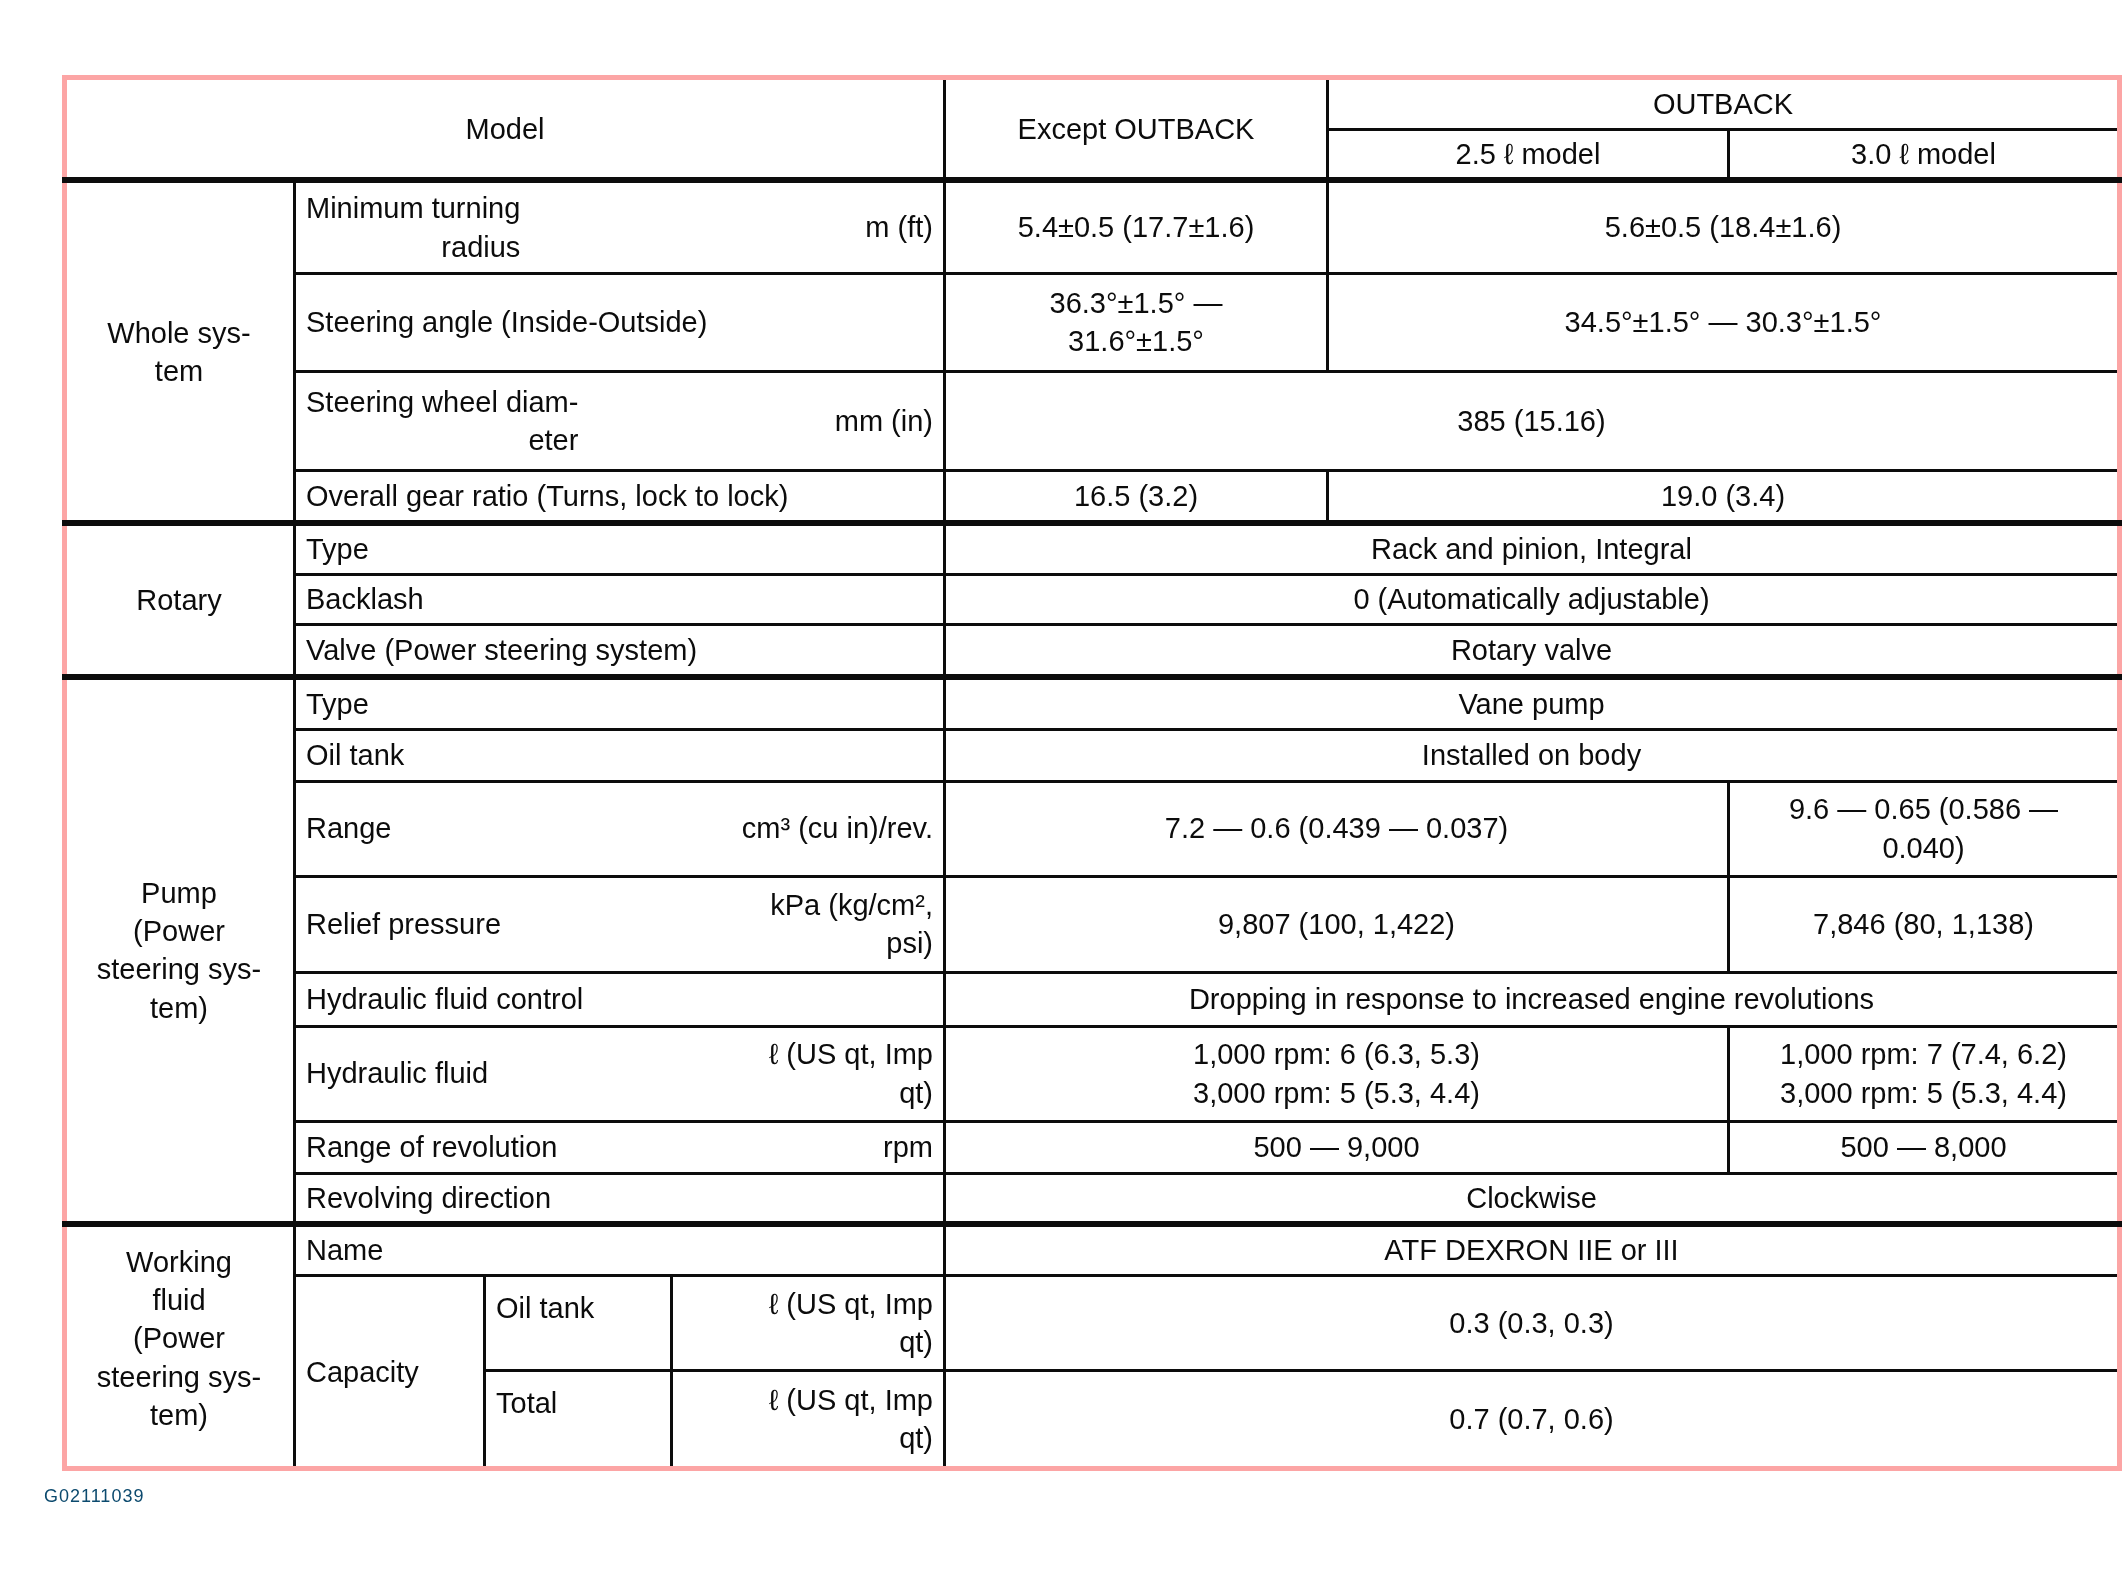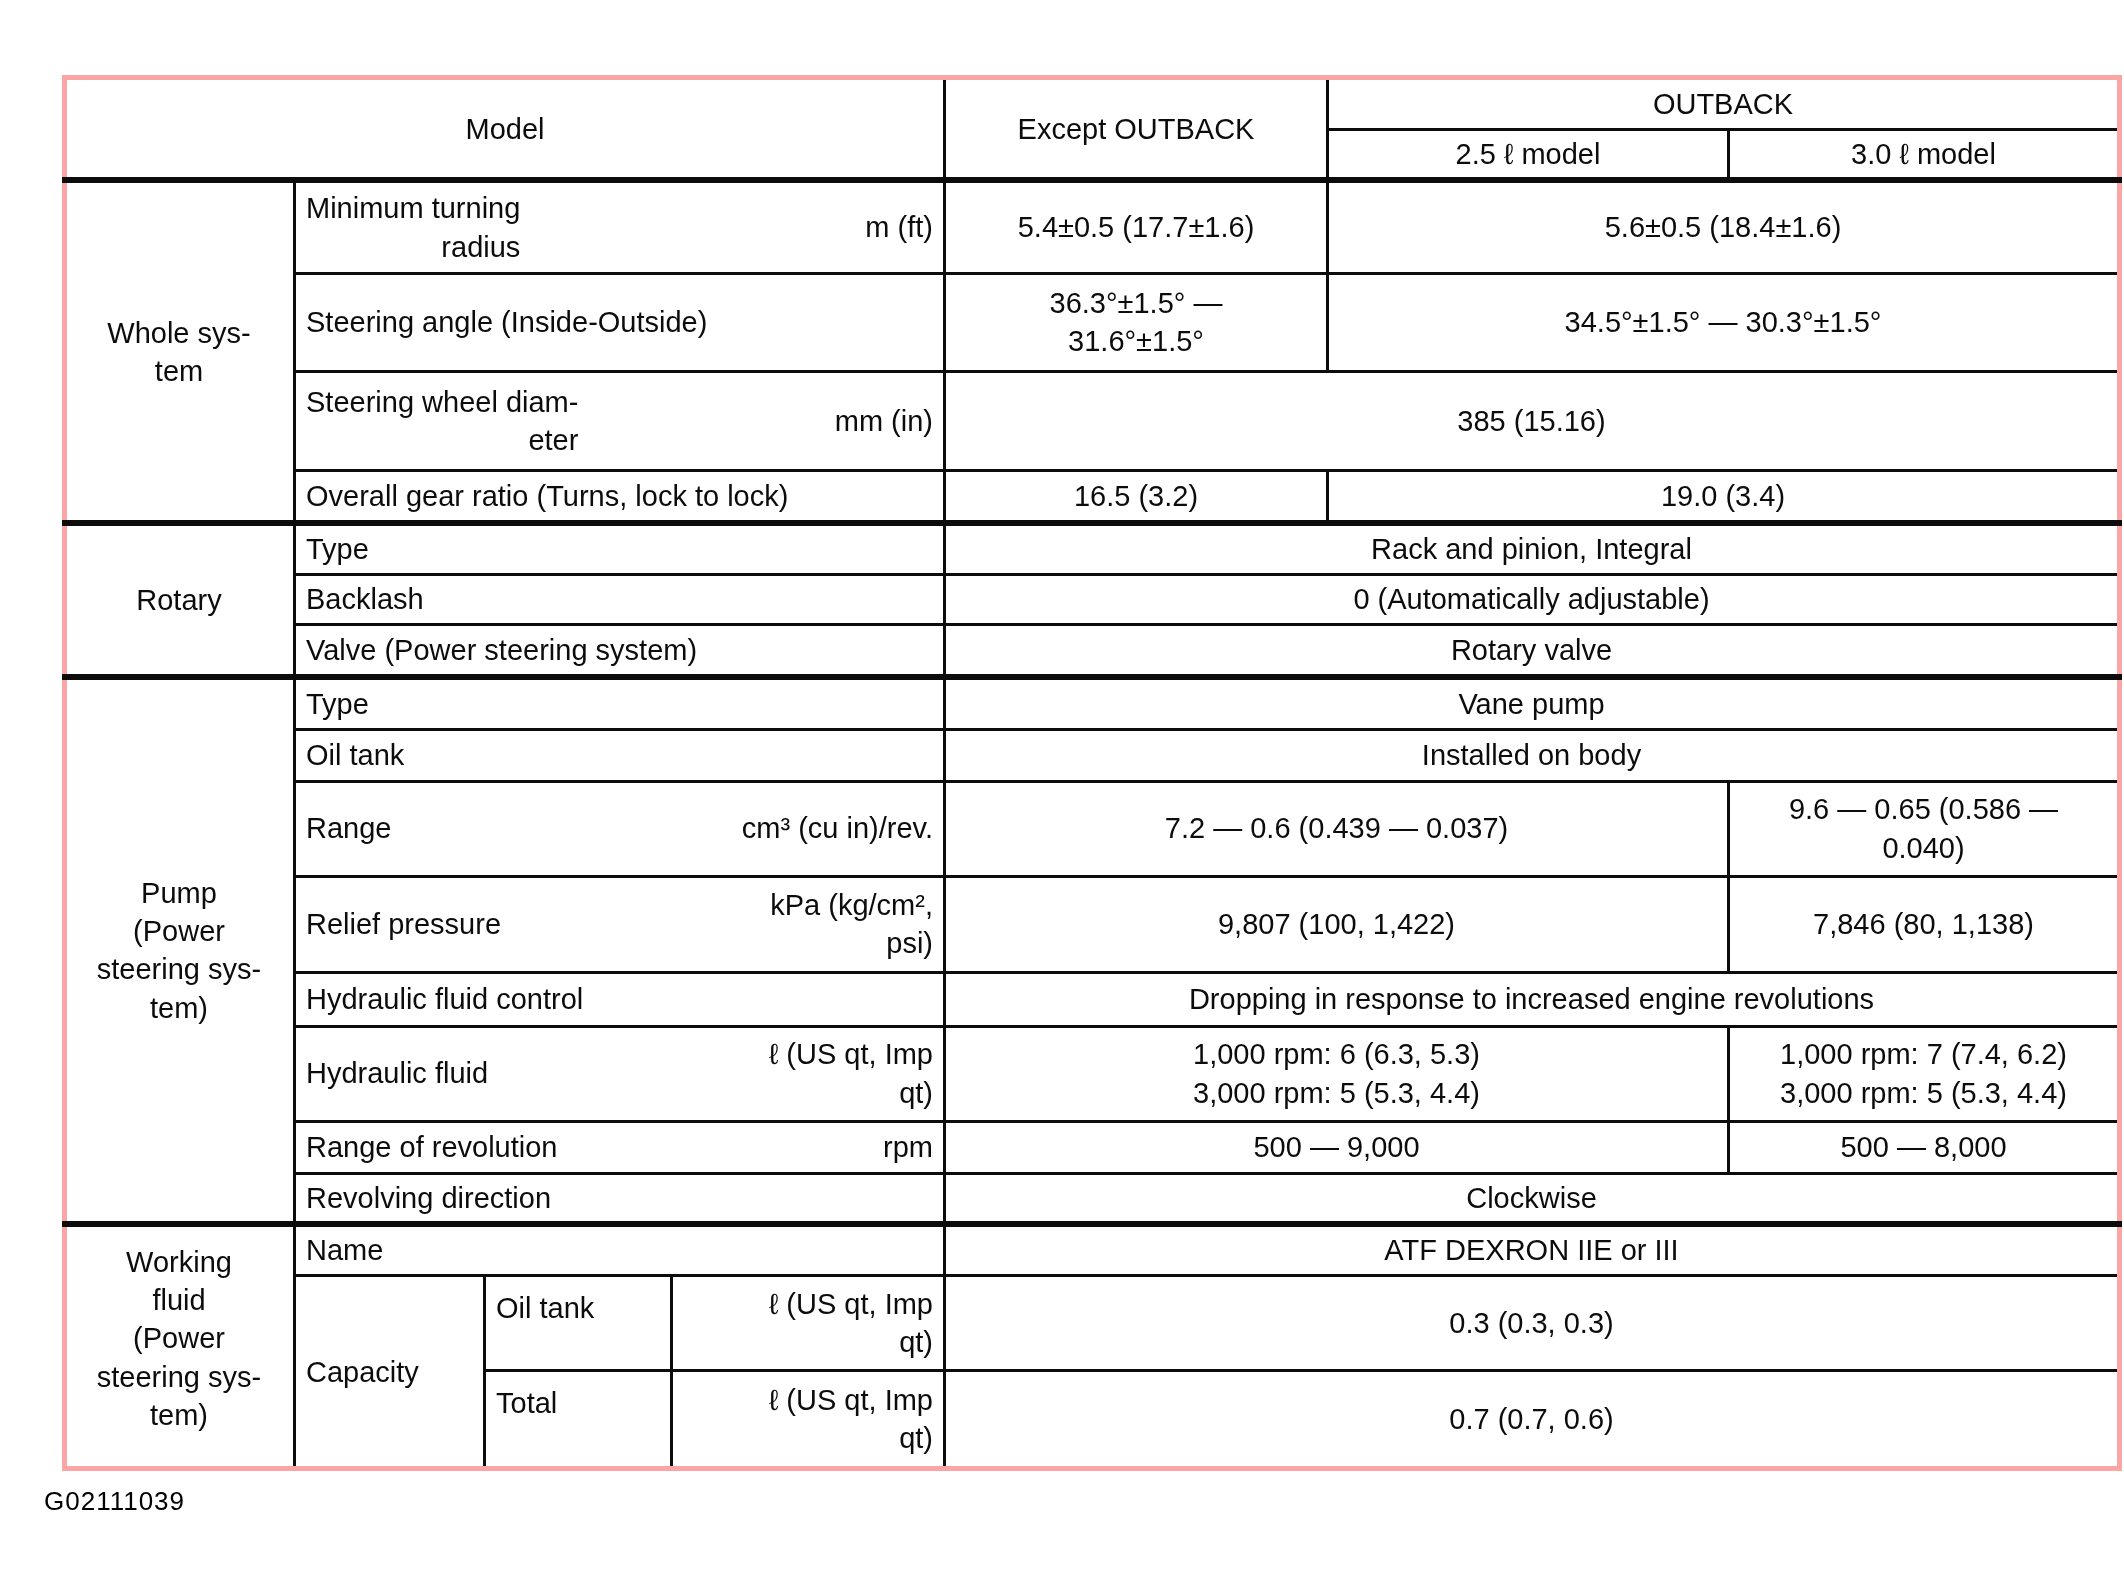--- a/index.html
+++ b/index.html
@@ -32,21 +32,21 @@
   td.section.vtop{vertical-align:top;padding-top:16px;}
   td.val{text-align:center;white-space:pre-line;}
   td.plain{text-align:left;}
   td.sub{vertical-align:top;padding-top:12px;}
   .pf{display:flex;justify-content:space-between;align-items:center;gap:10px;width:100%;}
   .pf .lbl{white-space:pre-line;text-align:right;}
   .pf .unit{white-space:pre-line;text-align:right;flex:0 0 auto;}
   td.unitcell{text-align:right;white-space:pre-line;}
   .figid{
     position:absolute;left:44px;top:1486px;
-    font-size:26px;letter-spacing:1px;color:#000000;
+    font-size:18px;letter-spacing:1px;color:#0c4a6e;
   }
 </style>
 </head>
 <body>
 
 <div class="page">
 
 <table class="spec">
   <colgroup>
     <col style="width:230px">

